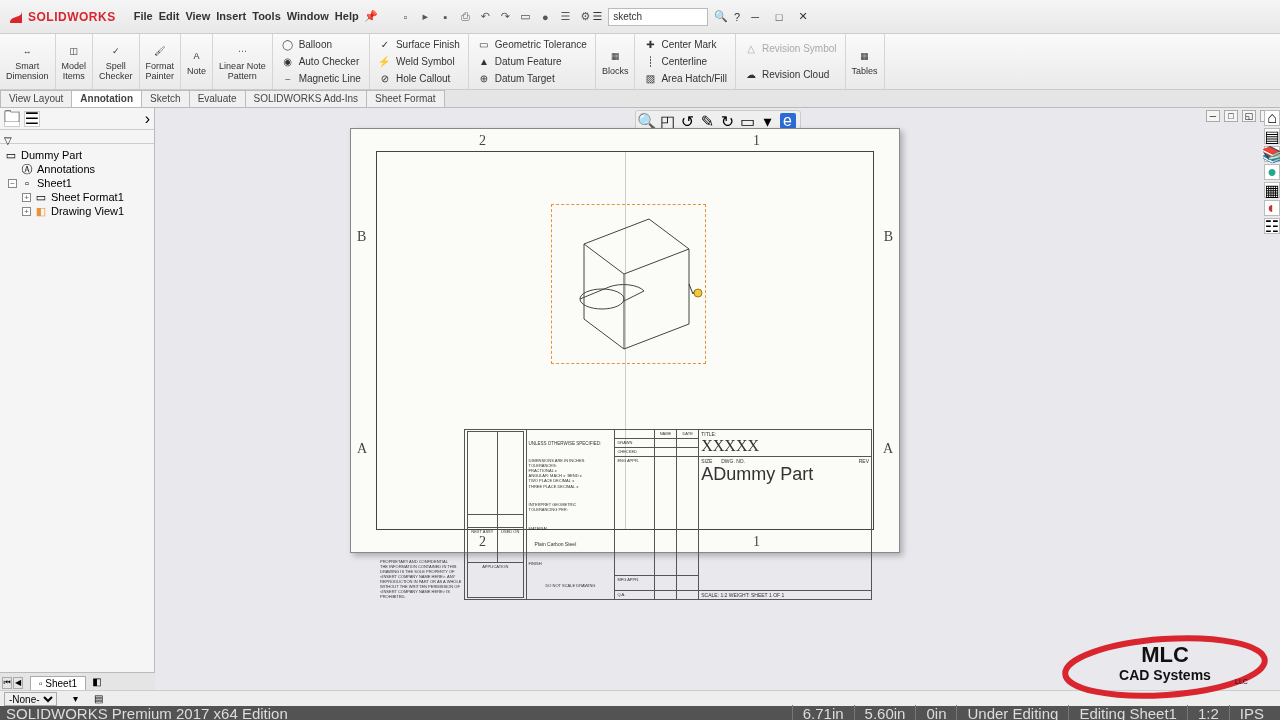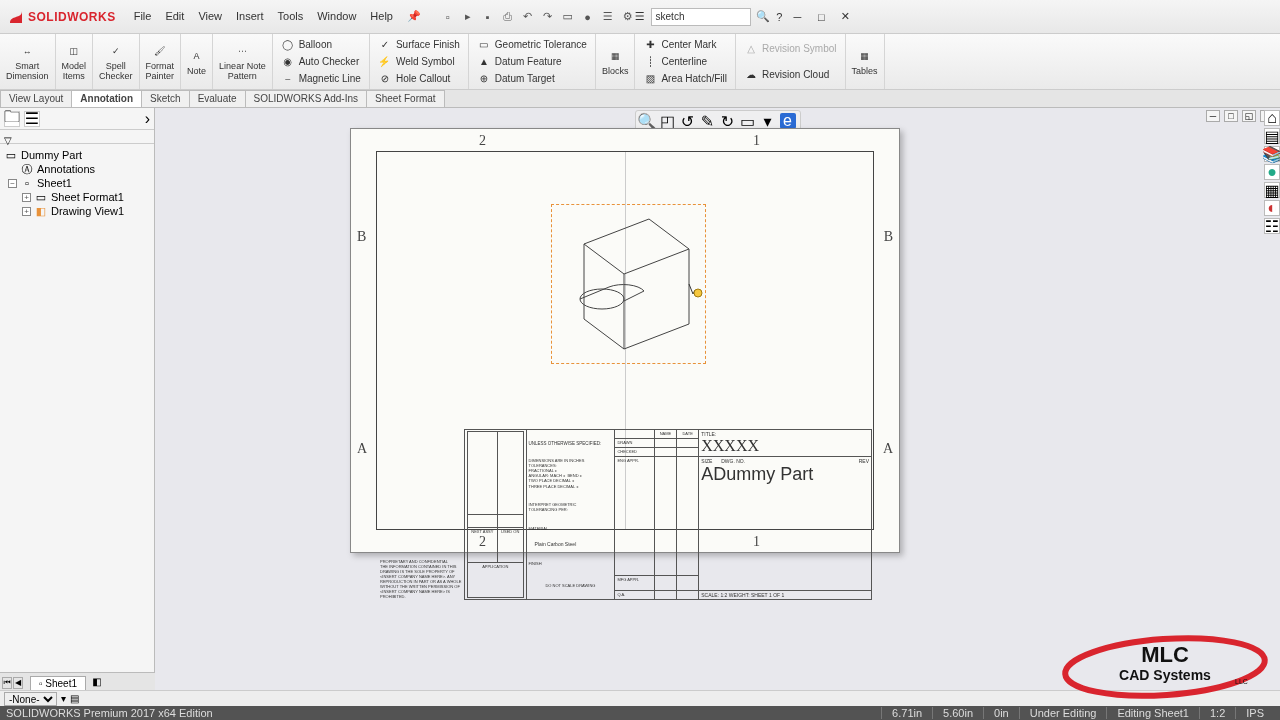--- a/index.html
+++ b/index.html
@@ -2,21 +2,21 @@
 <html><head>
 <meta charset="utf-8">
 <style>
 * { margin: 0; padding: 0; box-sizing: border-box; font-family: "Segoe UI", Tahoma, sans-serif; }
 body { width: 1280px; height: 720px; background: #e8e8ed; overflow: hidden; position: relative; }
 
 
 .titlebar { height: 34px; background: linear-gradient(#f5f5f5,#e8e8e8); display: flex; align-items: center; font-size: 11px; color: #333; border-bottom: 1px solid #ccc; }
 .logo { display: flex; align-items: center; padding: 0 8px; font-weight: bold; color: #d9252e; font-size: 12px; letter-spacing: .5px;}
 .logo svg { margin-right: 4px; }
-.menus { display: flex; gap: 14px; padding-left: 10px; }
+.menus { display: flex; gap: 6px; padding-left: 10px; font-weight: bold; }
 .menus span { cursor: pointer; }
 .quick { display: flex; gap: 6px; padding-left: 20px; align-items: center; }
 .quick .ico { width: 14px; height: 14px; display:inline-flex; align-items:center; justify-content:center; color:#555; }
 .title-center { flex: 1; text-align: center; color: #444; }
 .title-right { display: flex; align-items: center; gap: 6px; padding-right: 6px; }
 .search-top { border:1px solid #bbb; background:#fff; height:18px; width:100px; font-size:10px; padding:0 4px; display:flex; align-items:center;}
 .winbtn { width:18px; height:14px; display:inline-flex; align-items:center; justify-content:center;}
 
 
 .ribbon { height: 56px; background: linear-gradient(#fafafa,#eaeaea); border-bottom: 1px solid #ccc; display: flex; }
@@ -66,25 +66,25 @@
 
 
 .righttools { position:absolute; right:0; top:108px; width:18px; display:flex; flex-direction:column; gap:2px; padding:2px;}
 .righttools .ico { width:16px; height:16px; background:#fff; border:1px solid #bbb; display:inline-flex; align-items:center; justify-content:center; cursor:pointer;}
 
 
 .sheettabs { position:absolute; left:0; bottom:30px; height:18px; display:flex; align-items:end; background:#e5e5e5; width:155px; border-top:1px solid #bbb;}
 .sheettab { font-size:10px; padding:1px 8px; background:#fff; border:1px solid #aaa; border-bottom:none; margin-left:30px; cursor:pointer;}
 
 
-.filterbar { position:absolute; left:0; bottom:14px; height:16px; width:100%; background:#eee; border-top:1px solid #ccc; display:flex; align-items:center; font-size:10px; padding:0 4px; gap:4px;}
+.filterbar { position:absolute; left:0; bottom:14px; height:16px; width:100%; background:#eee; border-top:1px solid #ccc; display:flex; align-items:center; font-size:10px; padding:0 4px; gap:16px;}
 .filterbar select { font-size:10px; height:14px; border:1px solid #aaa;}
 
 
-.status { position:absolute; bottom:0; left:0; right:0; height:14px; background:#535353; color:#ddd; font-size:11px; display:flex; align-items:center; padding:0 6px;}
+.status { position:absolute; bottom:0; left:0; right:0; height:14px; background:#535353; color:#ddd; font-size:15px; display:flex; align-items:center; padding:0 6px;}
 .status .seg { padding:0 10px; border-left:1px solid #777;}
 .status .first { border:none; flex:0 0 auto;}
 .status .fill { flex:1;}
 
 
 .watermark { position:absolute; right:10px; bottom:18px; }
 
 svg { display:block; }
 </style>
 </head>

